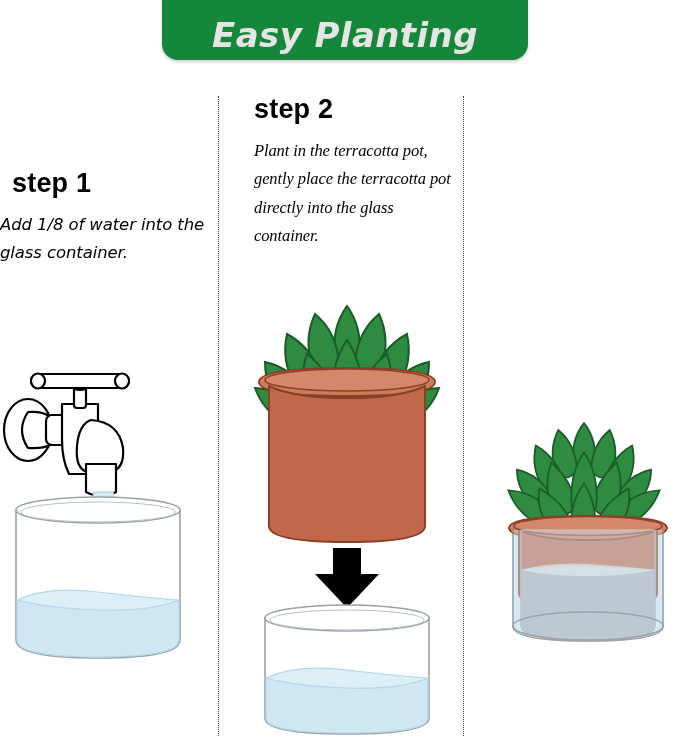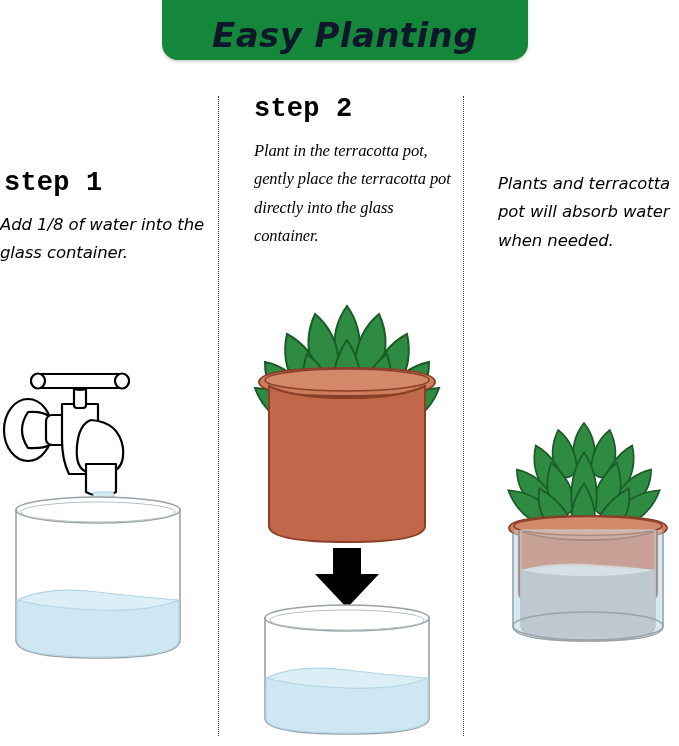--- a/index.html
+++ b/index.html
@@ -26,21 +26,21 @@
     background: #15873A;
     border-radius: 0 0 16px 16px;
     box-shadow: 0 2px 3px rgba(0,0,0,0.18);
     display: flex;
     align-items: flex-end;
     justify-content: center;
     padding-bottom: 8px;
     box-sizing: border-box;
   }
   #header-title {
-    color: #0f172a;
+    color: #e5e5e5;
     font-size: 34px;
     font-weight: bold;
     font-style: italic;
     letter-spacing: 0.4px;
     line-height: 1;
     font-family: "DejaVu Sans", sans-serif;
   }
 
   
   .divider {
@@ -56,28 +56,28 @@
   
   .step-col {
     position: absolute;
     box-sizing: border-box;
   }
   #step-col-1 { left: 0px;   top: 170px; width: 210px; }
   #step-col-2 { left: 240px; top: 96px;  width: 215px; }
   #step-col-3 { left: 490px; top: 170px; width: 189px; }
 
   .step-heading {
-    font-family: Liberation Mono, monospace;
+    font-family: Liberation Sans, sans-serif;
     font-size: 27px;
     font-weight: bold;
     letter-spacing: 0.2px;
     margin: 0 0 14px 0;
     line-height: 1;
   }
-  #step-col-1 .step-heading { margin-left: 4px; }
+  #step-col-1 .step-heading { margin-left: 12px; }
   #step-col-2 .step-heading { margin-left: 14px; }
   #step-col-3 .step-heading { margin-left: 8px; }
 
   .step-body {
     font-family: "DejaVu Sans", sans-serif;
     font-style: italic;
     font-size: 16.5px;
     line-height: 1.72;
     margin: 0;
     letter-spacing: -0.1px;
@@ -107,21 +107,20 @@
   <div class="step-heading">step 1</div>
   <div class="step-body">Add 1/8 of water into the glass container.</div>
 </div>
 
 <div id="step-col-2" class="step-col">
   <div class="step-heading">step 2</div>
   <div class="step-body">Plant in the terracotta pot, gently place the terracotta pot directly into the glass container.</div>
 </div>
 
 <div id="step-col-3" class="step-col">
-  <div class="step-body">Plants and terracotta pot will absorb water when needed.</div>
 </div>
 
 <div id="art-1" class="art">
   <svg width="200" height="378" viewBox="0 0 200 378" xmlns="http://www.w3.org/2000/svg">
     <g fill="#ffffff" stroke="#000000" stroke-width="2.2" stroke-linejoin="round">
 
       <ellipse cx="30" cy="62" rx="24" ry="31"></ellipse>
 
       <path d="M30 44 q26 -2 30 18 q0 20 -30 18 q-12 -18 0 -36 Z"></path>
 

